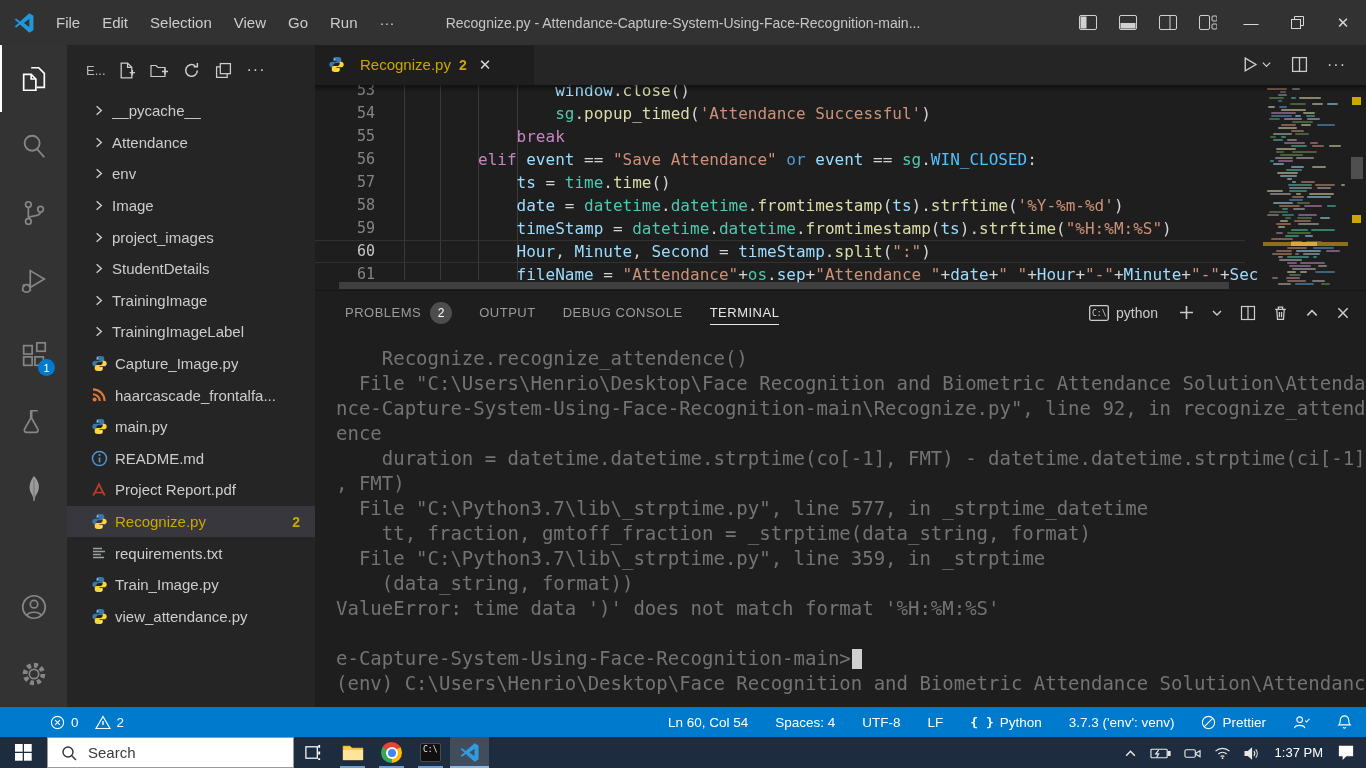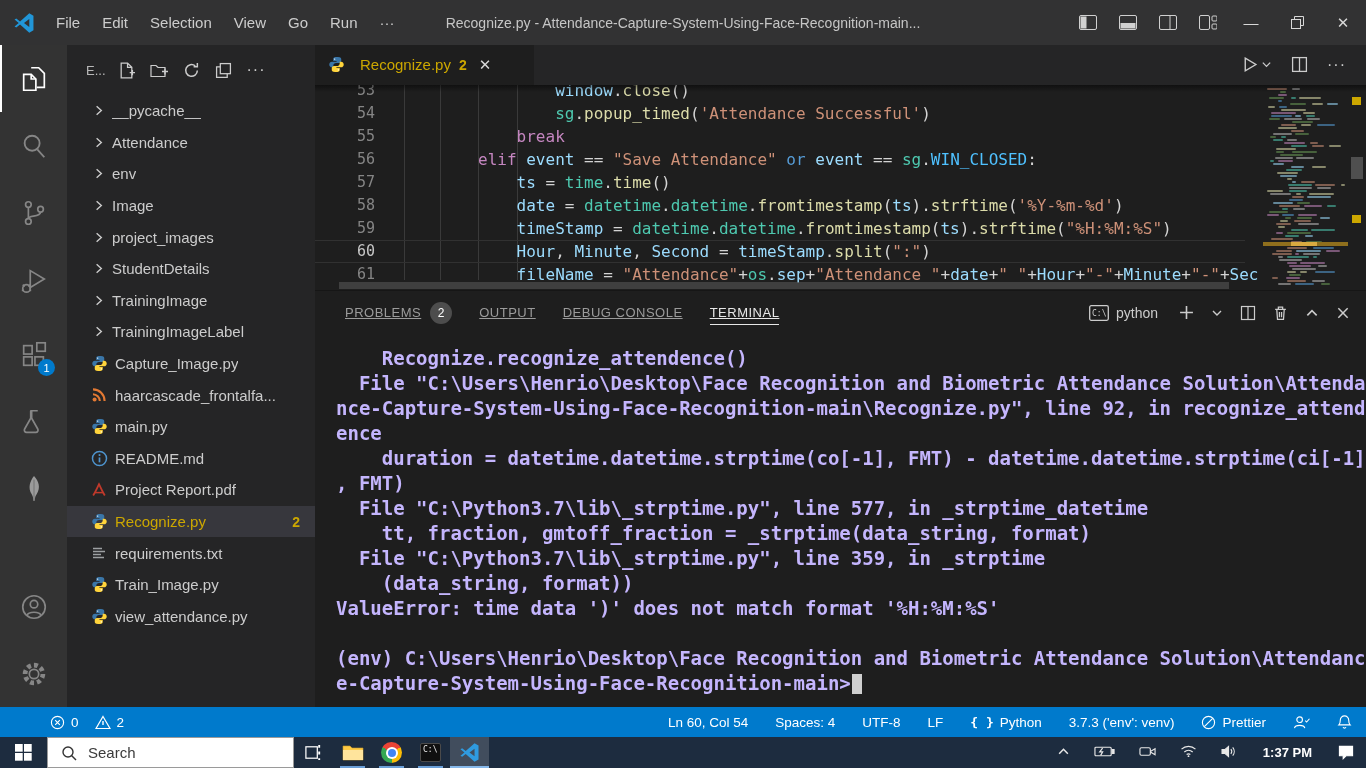--- a/index.html
+++ b/index.html
@@ -67,28 +67,28 @@
   .vscroll{position:absolute;top:0;right:0;width:18px;height:100%;background:#1e1e1e;}
   .vthumb{position:absolute;top:72px;height:22px;left:3px;right:3px;background:#4f4f4f;}
   .mk{position:absolute;width:9px;height:8px;background:#cca700;left:4px;}
   .hscroll{position:absolute;bottom:0;left:0;height:10px;width:930px;z-index:7;}
   .hthumb{position:absolute;left:24px;right:16px;top:2px;height:7px;background:#4d4d4d;opacity:.7;}
 
   
   .panel{height:417px;border-top:1px solid #161616;display:flex;flex-direction:column;background:#1e1e1e;}
   .panel-header{height:44px;display:flex;align-items:center;padding:0 16px 0 30px;flex:none;}
   .ptab{margin-right:27px;color:#9b9b9b;font-size:13px;letter-spacing:.5px;display:flex;align-items:center;gap:9px;height:100%;cursor:pointer;}
-  .ptab .ptl{padding:4px 0;border-bottom:1.5px solid transparent;text-decoration:underline;}
+  .ptab .ptl{padding:4px 0;border-bottom:1.5px solid transparent;}
   .ptab.active{color:#e7e7e7;}
   .ptab.active .ptl{border-bottom-color:#e7e7e7;}
   .pbadge{background:#4d4d4d;color:#ffffff;border-radius:50%;width:22px;height:22px;font-size:12px;display:flex;align-items:center;justify-content:center;}
   .panel-actions{margin-left:auto;display:flex;align-items:center;gap:17px;color:#cccccc;}
   .term-label{display:flex;align-items:center;gap:7px;color:#cccccc;font-size:14px;margin-right:4px;}
   .pa{display:flex;align-items:center;}
-  .terminal{flex:1;padding:11px 18px 0 21px;font-family:"DejaVu Sans Mono",monospace;font-size:19px;line-height:25px;color:#c4b5fd;overflow:hidden;font-weight:bold;}
+  .terminal{flex:1;padding:11px 18px 0 21px;font-family:"DejaVu Sans Mono",monospace;font-size:19px;line-height:25px;color:#737373;overflow:hidden;}
   .tline{white-space:pre;height:25px;}
   .cursor{display:inline-block;width:10px;height:20px;background:#cfcfcf;vertical-align:-4px;margin-left:1px;}
 
   
   .statusbar{height:30px;background:#007acc;color:#ffffff;display:flex;align-items:center;font-size:13.5px;}
   .st-left{display:flex;align-items:center;gap:5px;padding-left:50px;}
   .st-right{margin-left:auto;display:flex;align-items:center;gap:27px;padding-right:14px;}
   .st-item{display:flex;align-items:center;gap:6px;cursor:pointer;white-space:nowrap;}
   .braces{font-family:"DejaVu Sans Mono",monospace;font-size:13px;font-weight:bold;}
 
@@ -97,21 +97,21 @@
   .tb-start{width:47px;height:31px;display:flex;align-items:center;justify-content:center;}
   .tb-search{width:247px;height:31px;background:#ffffff;display:flex;align-items:center;gap:11px;padding-left:13px;color:#3b3b3b;font-size:15px;border:1px solid #9a9a9a;box-sizing:border-box;}
   .tb-app{width:39px;height:31px;display:flex;align-items:center;justify-content:center;position:relative;}
   .tb-app.open::after{content:"";position:absolute;bottom:0;left:7px;right:7px;height:2px;background:#6a9fd8;}
   .tb-app.activeapp{background:rgba(255,255,255,.16);}
   .tb-app.activeapp::after{left:0;right:0;background:#86b8ea;}
   .chrome{width:21px;height:21px;border-radius:50%;background:conic-gradient(from -60deg,#ea4335 0 120deg,#fbbc05 120deg 240deg,#34a853 240deg 360deg);position:relative;}
   .chrome::before{content:"";position:absolute;inset:4.5px;background:#fff;border-radius:50%;}
   .chrome::after{content:"";position:absolute;inset:6.5px;background:#4285f4;border-radius:50%;}
   .cmdic{width:21px;height:19px;background:#101010;border:1px solid #4a4a4a;border-radius:2px;color:#e8e8e8;font-family:"DejaVu Sans Mono",monospace;font-size:8px;display:flex;align-items:flex-start;padding:1px 0 0 2px;box-sizing:border-box;}
-  .tb-tray{margin-left:auto;display:flex;align-items:flex-start;gap:24px;padding-right:12px;font-weight:bold;}
+  .tb-tray{margin-left:auto;display:flex;align-items:flex-end;gap:13px;padding-right:12px;}
   .tray-time{font-size:13px;margin:0 2px;}
   svg{display:block;}
 </style>
 </head>
 <body>
 
 <div class="screen">
 
   <div class="titlebar">
     <span class="vslogo">
@@ -675,22 +675,22 @@
             <div class="tline">nce-Capture-System-Using-Face-Recognition-main\Recognize.py", line 92, in recognize_attend</div>
             <div class="tline">ence</div>
             <div class="tline">    duration = datetime.datetime.strptime(co[-1], FMT) - datetime.datetime.strptime(ci[-1]</div>
             <div class="tline">, FMT)</div>
             <div class="tline">  File "C:\Python3.7\lib\_strptime.py", line 577, in _strptime_datetime</div>
             <div class="tline">    tt, fraction, gmtoff_fraction = _strptime(data_string, format)</div>
             <div class="tline">  File "C:\Python3.7\lib\_strptime.py", line 359, in _strptime</div>
             <div class="tline">    (data_string, format))</div>
             <div class="tline">ValueError: time data ')' does not match format '%H:%M:%S'</div>
             <div class="tline"></div>
+            <div class="tline">e-Capture-System-Using-Face-Recognition-main&gt;<span class="cursor"></span></div>
             <div class="tline">(env) C:\Users\Henrio\Desktop\Face Recognition and Biometric Attendance Solution\Attendanc</div>
-            <div class="tline">e-Capture-System-Using-Face-Recognition-main&gt;<span class="cursor"></span></div>
           </div>
       </div>
     </div>
   </div>
 
   <div class="statusbar">
     <div class="st-left">
       <span class="st-item">
         <span>
             <svg width="15" height="15" viewBox="0 0 16 16" fill="none" stroke="#fff" stroke-width="1.2">

